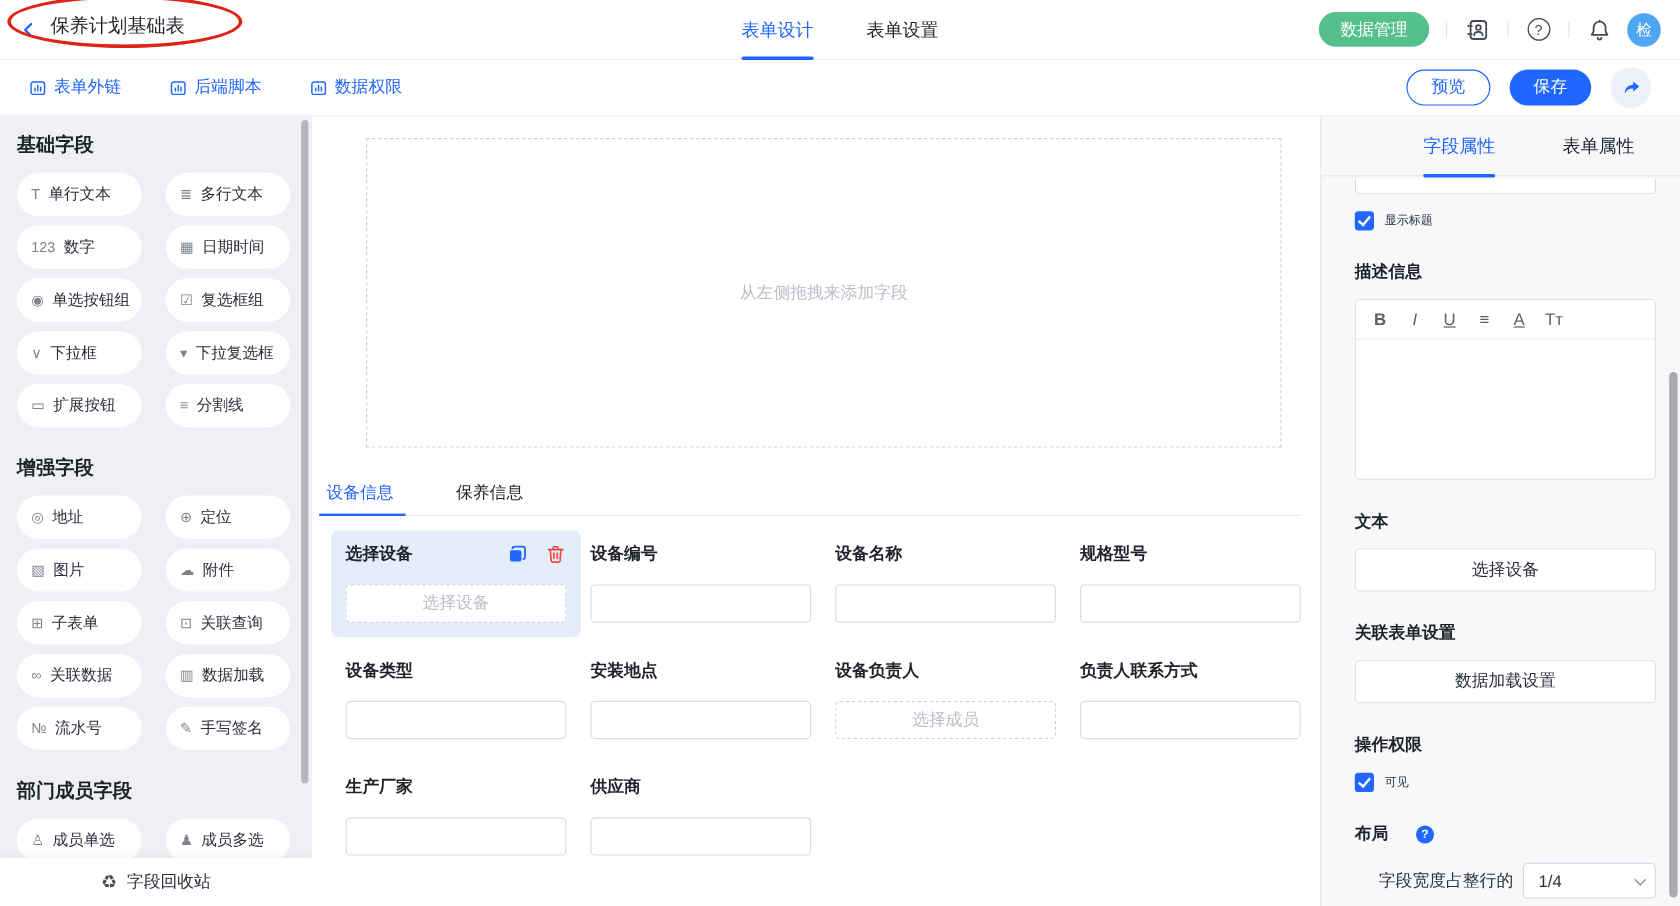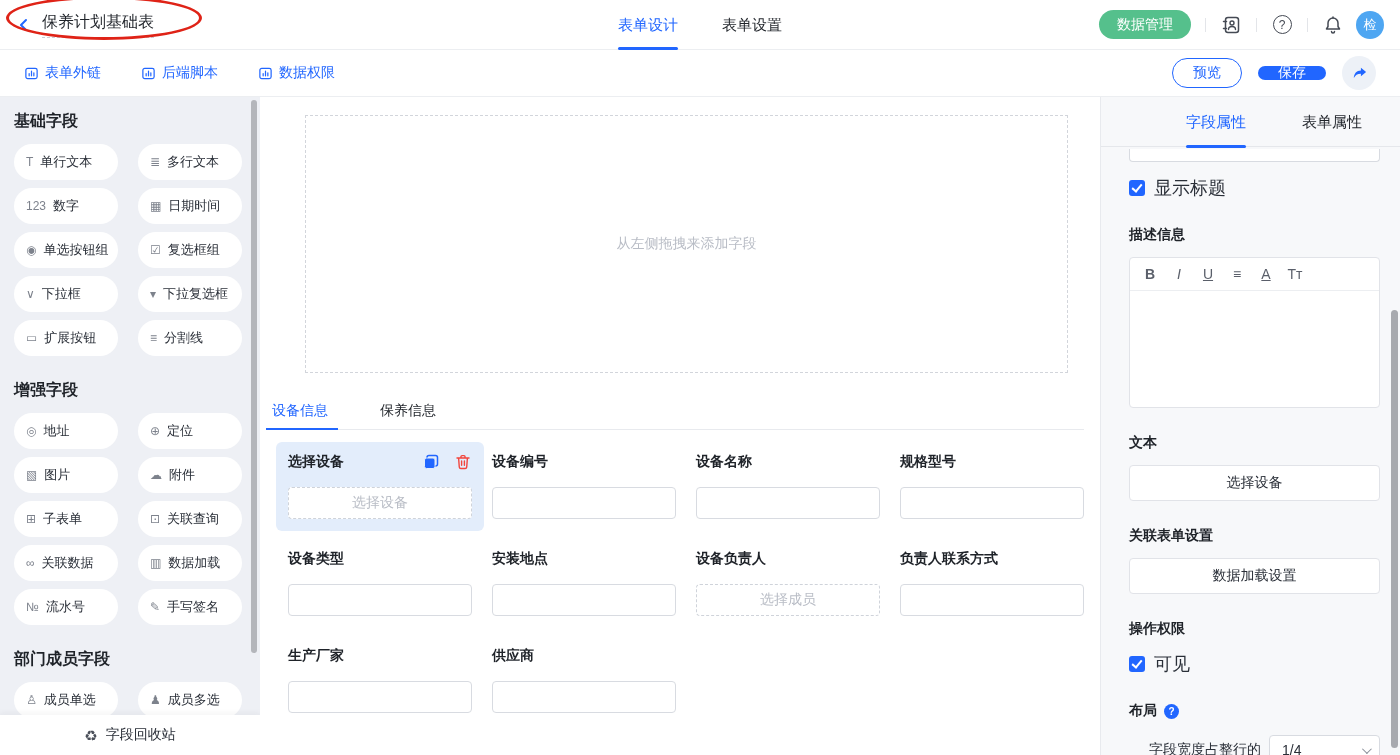--- a/index.html
+++ b/index.html
@@ -22,21 +22,21 @@
   .hdr-icon { width:22px; height:22px; display:flex; align-items:center; justify-content:center; cursor:pointer; }
   .help-circle { width:19px; height:19px; border:1.5px solid #454a54; border-radius:50%; color:#454a54; font-size:12px; display:flex; align-items:center; justify-content:center; }
   .avatar { width:28px; height:28px; border-radius:50%; background:#4ea6f2; color:#fff; font-size:13px; display:flex; align-items:center; justify-content:center; margin-left:12px; cursor:pointer; }
 
   
   .subbar { flex:0 0 47px; height:47px; border-bottom:1px solid #eceef1; display:flex; align-items:center; padding:0 24px; background:#fff; }
   .subbar-links { display:flex; gap:40px; }
   .subbar-link { display:flex; align-items:center; gap:6px; color:#2166ff; font-size:14px; cursor:pointer; }
   .subbar-right { margin-left:auto; display:flex; align-items:center; gap:16px; }
   .btn-preview { height:30px; padding:0 20px; border-radius:15px; border:1px solid #2166ff; color:#2166ff; background:#fff; font-size:14px; display:flex; align-items:center; cursor:pointer; }
-  .btn-save { height:14px; padding:0 20px; border-radius:15px; border:none; color:#fff; background:#2166ff; font-size:14px; display:flex; align-items:center; cursor:pointer; }
+  .btn-save { height:30px; padding:0 20px; border-radius:15px; border:none; color:#fff; background:#2166ff; font-size:14px; display:flex; align-items:center; cursor:pointer; }
   .btn-share { width:34px; height:34px; border-radius:50%; background:#edf1f7; display:flex; align-items:center; justify-content:center; cursor:pointer; border:none; }
 
   
   .body { flex:1; display:flex; min-height:0; }
 
   
   .sidebar { flex:0 0 260px; width:260px; background:#eef0f5; position:relative; overflow:hidden; padding:14px 0 0 14px; }
   .side-section-title { font-size:16px; font-weight:bold; margin-bottom:12px; }
   .side-section-title.gap { margin-top:24px; }
   .pill-grid { display:grid; grid-template-columns:104px 104px; column-gap:20px; row-gap:8px; }
@@ -73,31 +73,31 @@
   
   .panel { flex:0 0 300px; width:300px; background:#f7f8fa; border-left:1px solid #e8eaee; position:relative; overflow:hidden; padding:0 20px 0 28px; }
   .panel-tabbar { height:50px; margin:0 -20px 0 -28px; padding:0 20px 0 28px; border-bottom:1px solid #e5e7eb; display:flex; justify-content:center; gap:56px; }
   .panel-tab { height:50px; display:flex; align-items:center; font-size:15px; position:relative; cursor:pointer; }
   .panel-tab.active { color:#2166ff;margin-left:39px; }
   .panel-tab.active::after { content:""; position:absolute; left:0; right:0; bottom:-1px; height:3px; background:#2166ff; border-radius:2px; }
   .cut-input { height:13px; margin-top:2px; background:#fff; border:1px solid #d8dbe1; border-top:none; border-radius:0 0 4px 4px; }
   .checkbox-row { display:flex; align-items:center; gap:9px; margin-top:14px; cursor:pointer; }
   .checkbox { width:16px; height:16px; border-radius:3px; background:#2166ff; position:relative; flex:0 0 auto; }
   .checkbox::after { content:""; position:absolute; left:5px; top:2px; width:4px; height:8px; border:solid #fff; border-width:0 2px 2px 0; transform:rotate(40deg); }
-  .checkbox-label { font-size:18px; color:#2a2f38; }
+  .checkbox-label { font-size:10px; color:#2a2f38; }
   .panel-h { font-size:14px; font-weight:bold; margin-top:26px; }
   .editor { margin-top:13px; background:#fff; border:1px solid #e1e3e8; border-radius:4px; }
   .editor-toolbar { height:33px; border-bottom:1px solid #eceef1; display:flex; align-items:center; padding:0 12px; gap:13px; }
   .ed-ic { color:#5a5f6a; font-size:14px; width:16px; text-align:center; cursor:pointer; line-height:1; }
   .ed-ic[data-name="bold-icon"] { font-weight:bold; }
   .ed-ic[data-name="italic-icon"] { font-style:italic; }
   .ed-ic[data-name="underline-icon"], .ed-ic[data-name="font-color-icon"] { text-decoration:underline; }
   .editor-body { height:116px; cursor:text; }
   .panel-btn { margin-top:13px; width:100%; height:36px; background:#fff; border:1px solid #e1e3e8; border-radius:4px; font-size:14px; color:#2a2f38; display:flex; align-items:center; justify-content:center; cursor:pointer; font-family:inherit; }
-  .layout-h { display:flex; align-items:center; gap:7px; }
+  .layout-h { display:flex; align-items:center; gap:23px; }
   .q-badge { width:15px; height:15px; border-radius:50%; background:#2166ff; color:#fff; font-size:10px; font-weight:bold; display:flex; align-items:center; justify-content:center; cursor:pointer; }
   .layout-row { margin-top:15px; display:flex; align-items:center; gap:8px;margin-left:20px; }
   .layout-label { font-size:14px; color:#2a2f38; white-space:nowrap; }
   .select { flex:1; height:30px; background:#fff; border:1px solid #d8dbe1; border-radius:4px; display:flex; align-items:center; padding:0 10px 0 12px; font-size:14px; color:#2a2f38; cursor:pointer; }
   .select-chevron { margin-left:auto; width:7px; height:7px; border:solid #8a8f99; border-width:0 1.5px 1.5px 0; transform:rotate(45deg) translateY(-2px); }
   .panel-scrollbar { position:absolute; right:2px; top:213px; width:7px; height:438px; border-radius:4px; background:#a8aaaf; }
 </style>
 </head>
 <body>
 

